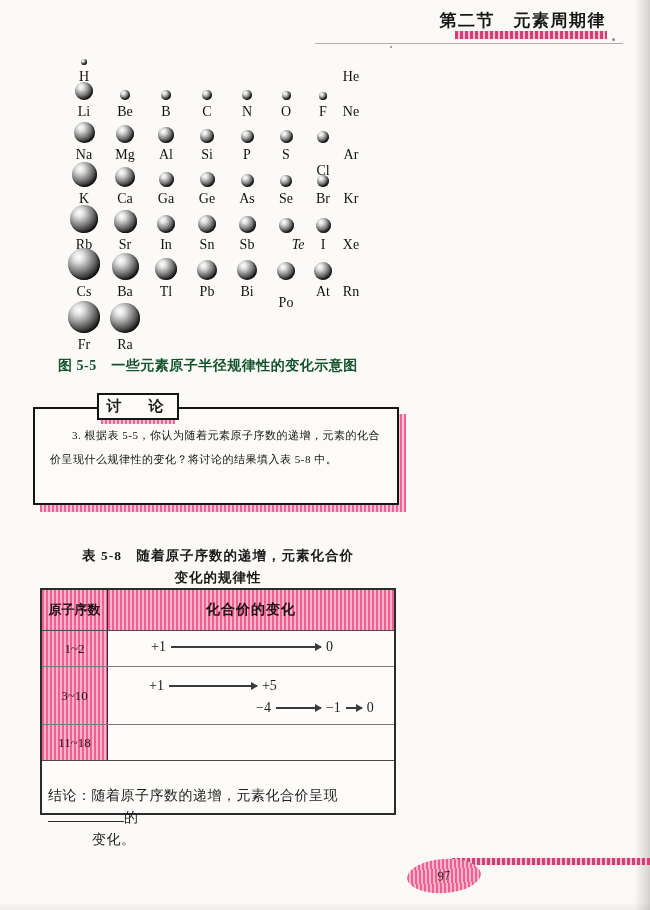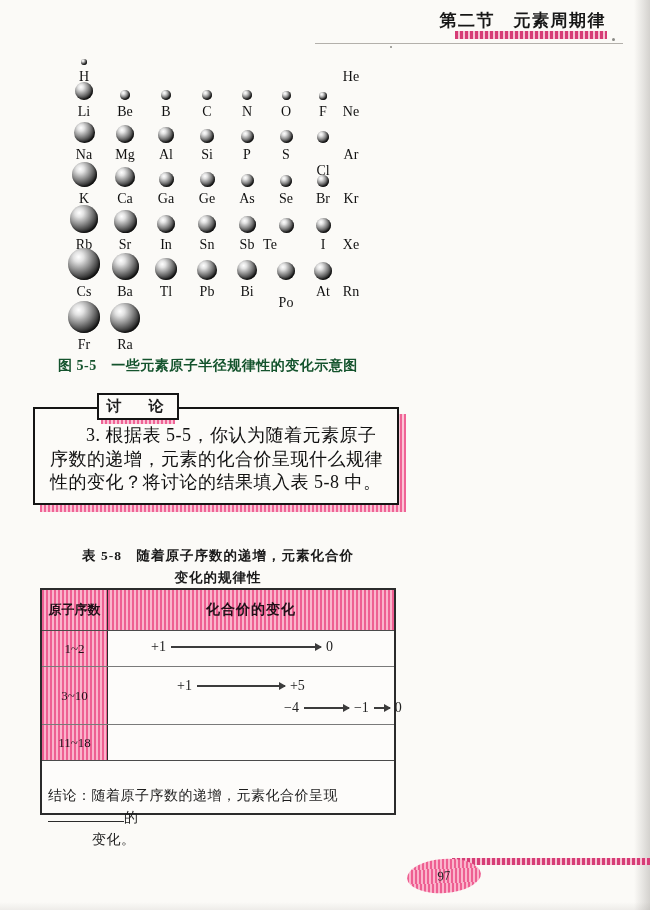--- a/index.html
+++ b/index.html
@@ -35,21 +35,21 @@
     font-size:14px; font-weight:bold; letter-spacing:0.5px; color:#14532d; }
 
   
   .stripes { background:repeating-linear-gradient(90deg,#ee5f92 0px,#ee5f92 2px,#fab4cb 2px,#fab4cb 4px); }
 
   
   .discussion-shadow { position:absolute; left:40px; top:414px; width:366px; height:98px;
     background:repeating-linear-gradient(90deg,#ef6496 0px,#ef6496 2px,#fcc4d6 2px,#fcc4d6 4px); }
   .discussion { position:absolute; left:33px; top:407px; width:366px; height:98px;
     border:2.5px solid #141414; background:#fcfbf8; }
-  .discussion-text { margin:0; padding:15px 13px 0 15px; font-size:18px; line-height:23.5px;
+  .discussion-text { margin:0; padding:15px 13px 0 15px; font-size:11px; line-height:23.5px;
     text-indent:2em; letter-spacing:0.5px; color:#111; }
   .discussion-label { position:absolute; left:97px; top:393px; width:82px; height:27px;
     border:2.5px solid #141414; background:#fcfbf8; display:flex; align-items:center; justify-content:center;
     font-size:15px; font-weight:bold; letter-spacing:6px; z-index:3; }
   .discussion-label::after { content:""; position:absolute; left:2px; right:2px; bottom:-6px; height:4px;
     background:repeating-linear-gradient(90deg,#ef6496 0px,#ef6496 2px,#fcc4d6 2px,#fcc4d6 4px); }
 
   
   .tbl-title { position:absolute; left:40px; top:545px; width:356px; text-align:center;
     font-size:13.5px; font-weight:bold; line-height:22px; letter-spacing:1px; color:#1a1a1a; }
@@ -57,21 +57,21 @@
   
   .vtable { position:absolute; left:40px; top:588px; width:356px; border:2px solid #2b2b2b; background:#fdfcfa; }
   .tr { display:flex; }
   .td-left { width:66px; flex:0 0 66px; border-right:1.5px solid #2b2b2b;
     display:flex; align-items:center; justify-content:center; font-size:13px; color:#201018; }
   .td-right { flex:1; position:relative; }
   .thead { height:40px; }
   .thead .td-left, .thead .td-right { font-weight:bold;text-align:center; }
   .thead .td-right { display:flex; align-items:center; justify-content:center; font-size:14px; letter-spacing:1px; color:#201018; }
   .row1 { height:36px; border-top:1.5px solid #4a4a4a; }
-  .row2 { height:58px; border-top:1.5px solid #7a7a7a;gap:28px; }
+  .row2 { height:58px; border-top:1.5px solid #7a7a7a; }
   .row3 { height:36px; border-top:1.5px solid #7a7a7a; }
   .concl { height:53px; border-top:1.5px solid #4a4a4a; display:block; padding:24px 10px 0 6px;
     font-size:14px; line-height:22px; letter-spacing:0.5px; }
   .blank { display:inline-block; width:76px; height:14px; border-bottom:1px solid #2b2b2b; }
   .concl-line2 { margin-left:44px; }
 
   
   .vline { position:absolute; display:flex; align-items:center; font-size:14px; color:#222; white-space:nowrap; }
   .l-r1  { left:43px;  top:8px;  }
   .l-r2a { left:41px;  top:11px; }
@@ -155,21 +155,21 @@
       <div class="el-label" style="left: 64px; top: 237px;">Rb</div>
       <div class="ball" style="left: 113.5px; top: 210px; width: 23px; height: 23px;"></div>
       <div class="el-label" style="left: 105px; top: 237px;">Sr</div>
       <div class="ball" style="left: 157px; top: 215px; width: 18px; height: 18px;"></div>
       <div class="el-label" style="left: 146px; top: 237px;">In</div>
       <div class="ball" style="left: 198px; top: 215px; width: 18px; height: 18px;"></div>
       <div class="el-label" style="left: 187px; top: 237px;">Sn</div>
       <div class="ball" style="left: 238.5px; top: 216px; width: 17px; height: 17px;"></div>
       <div class="el-label" style="left: 227px; top: 237px;">Sb</div>
       <div class="ball" style="left: 278.5px; top: 218px; width: 15px; height: 15px;"></div>
-      <div class="el-label" style="left: 250px; top: 237px;">Te</div>
+      <div class="el-label" style="left: 278px; top: 237px; font-style: italic;">Te</div>
       <div class="ball" style="left: 315.5px; top: 218px; width: 15px; height: 15px;"></div>
       <div class="el-label" style="left: 303px; top: 237px;">I</div>
       <div class="el-label" style="left: 331px; top: 237px;">Xe</div>
       <div class="ball" style="left: 68px; top: 248px; width: 32px; height: 32px;"></div>
       <div class="el-label" style="left: 64px; top: 284px;">Cs</div>
       <div class="ball" style="left: 111.5px; top: 253px; width: 27px; height: 27px;"></div>
       <div class="el-label" style="left: 105px; top: 284px;">Ba</div>
       <div class="ball" style="left: 155px; top: 258px; width: 22px; height: 22px;"></div>
       <div class="el-label" style="left: 146px; top: 284px;">Tl</div>
       <div class="ball" style="left: 197px; top: 260px; width: 20px; height: 20px;"></div>

